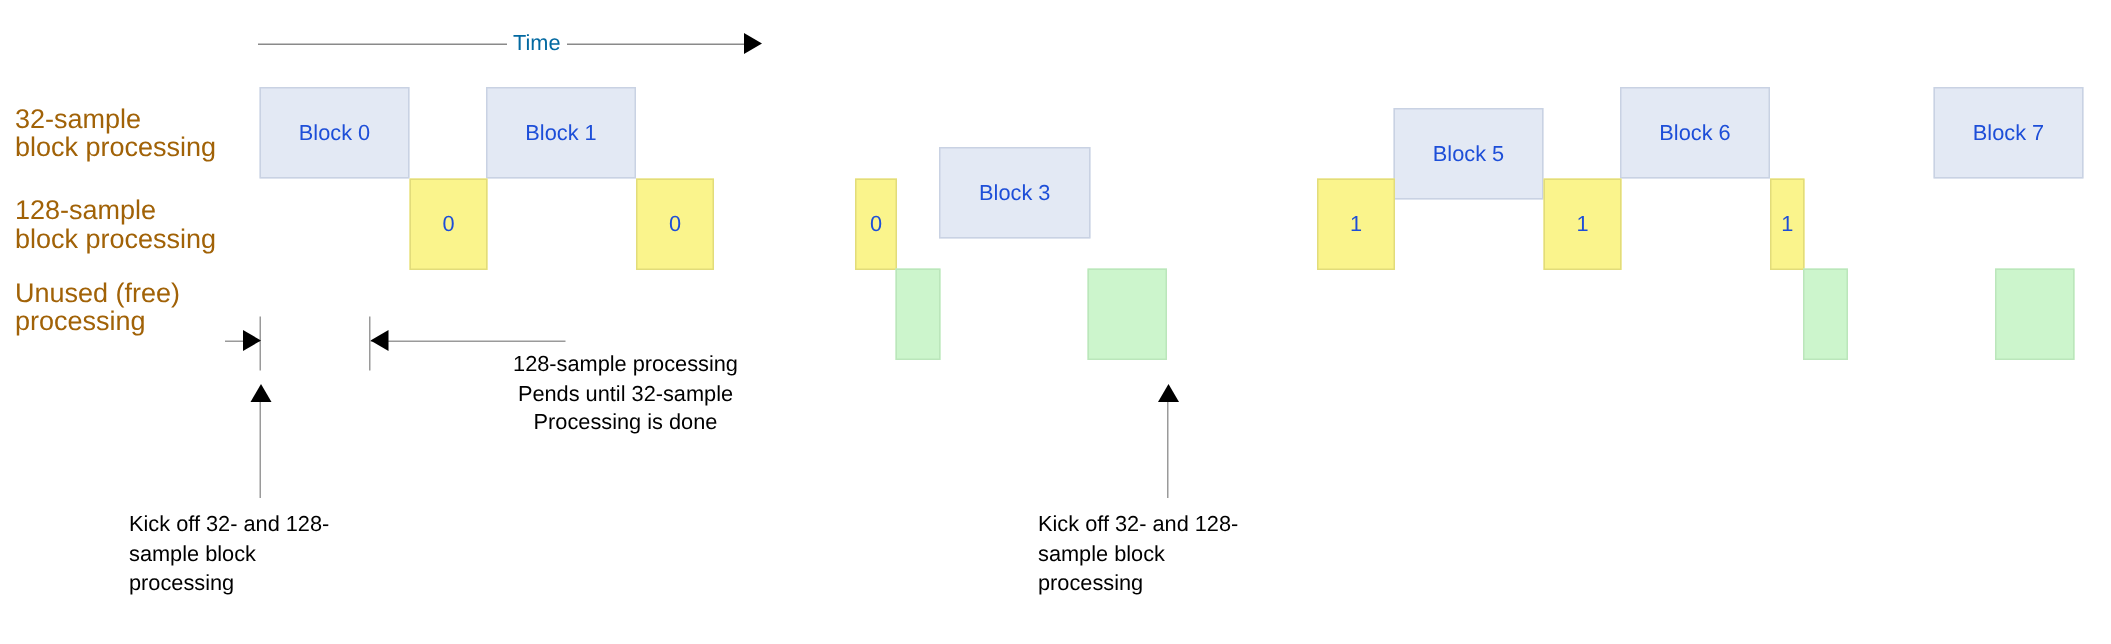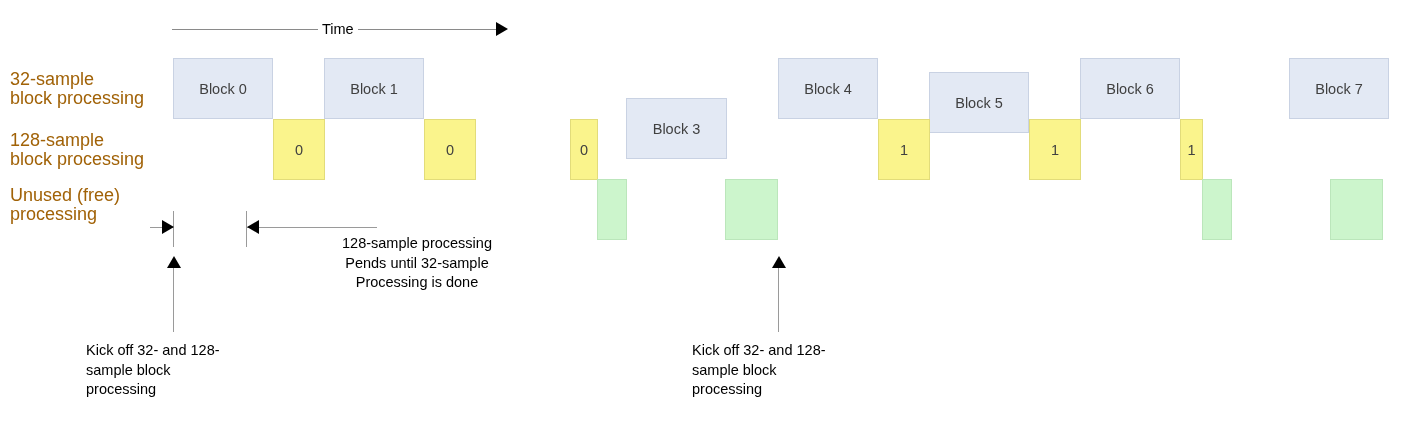--- a/index.html
+++ b/index.html
@@ -25,21 +25,21 @@
     color: #a16207;
     white-space: pre-line;
   }
   .blk {
     position: absolute;
     box-sizing: border-box;
     display: flex;
     align-items: center;
     justify-content: center;
     font-size: 14.5px;
-    color: #404040;
+    color: #1d4ed8;
   }
   .blk-32 {
     background: #e3e9f4;
     border: 1px solid #c9d2e3;
   }
   .blk-128 {
     background: #faf48c;
     border: 1px solid #e2dc7a;
   }
   .blk-free {
@@ -49,22 +49,23 @@
   .time-axis {
     position: absolute;
     height: 1px;
     background: #8a8a8a;
   }
   .time-label {
     position: absolute;
     font-size: 14.5px;
     background: #ffffff;
     padding: 0 4px;
-    color: #000000;
+    color: #0369a1;
     line-height: 16px;
+    margin-left: 20px;
   }
   .tri {
     position: absolute;
     width: 0;
     height: 0;
   }
   .tri-right {
     border-top: 7px solid transparent;
     border-bottom: 7px solid transparent;
     border-left: 12px solid #000000;
@@ -121,23 +122,20 @@
 
   <div class="blk blk-32" style="left:173px; top:58px; width:100px; height:61px;">
       <span>Block 0</span>
     </div>
   <div class="blk blk-32" style="left:324px; top:58px; width:100px; height:61px;">
       <span>Block 1</span>
     </div>
   <div class="blk blk-32" style="left:626px; top:58px; width:101px; height:61px;margin-top:40px;">
       <span>Block 3</span>
     </div>
-  <div class="blk blk-32" style="left:778px; top:58px; width:100px; height:61px;">
-      <span>Block 4</span>
-    </div>
   <div class="blk blk-32" style="left:929px; top:72px; width:100px; height:61px;">
       <span>Block 5</span>
     </div>
   <div class="blk blk-32" style="left:1080px; top:58px; width:100px; height:61px;">
       <span>Block 6</span>
     </div>
   <div class="blk blk-32" style="left:1289px; top:58px; width:100px; height:61px;">
       <span>Block 7</span>
     </div>
 

